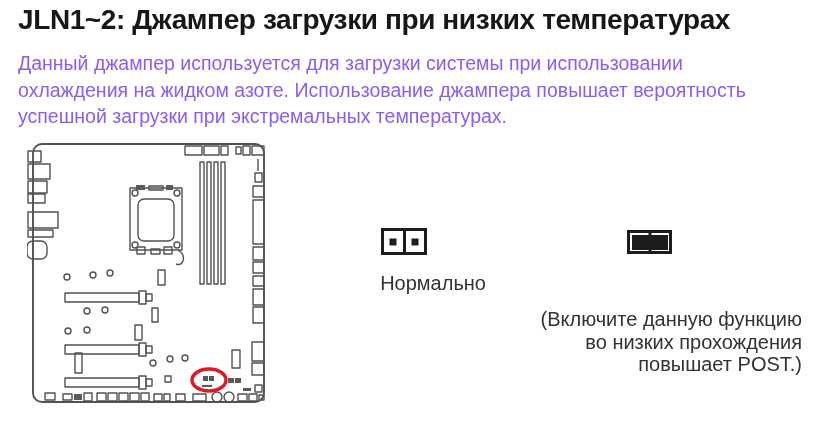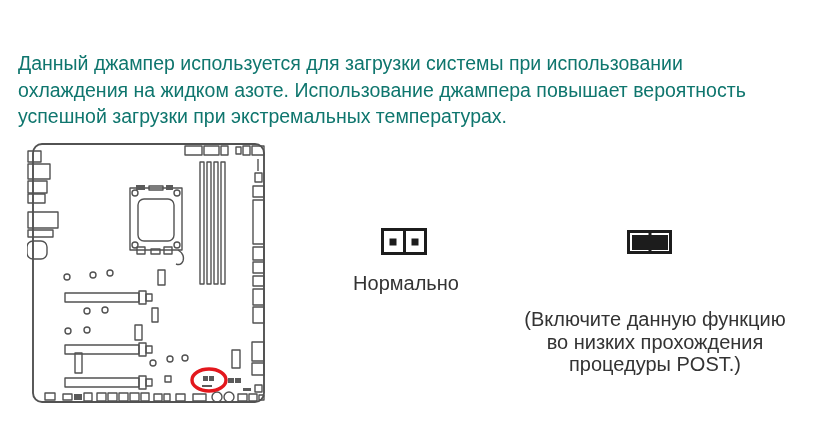--- a/index.html
+++ b/index.html
@@ -7,21 +7,21 @@
     position:relative; width:819px; height:424px; background:#ffffff;
     font-family:"Liberation Sans", sans-serif; overflow:hidden;
   }
   .title {
     position:absolute; left:18px; top:4px; margin:0;
     font-size:28px; font-weight:700; color:#171717; letter-spacing:-0.4px;
     white-space:nowrap;
   }
   .desc {
     position:absolute; left:18px; top:50px;
-    font-size:19.5px; line-height:26.5px; color:#0f766e; white-space:nowrap;
+    font-size:19.5px; line-height:26.5px; color:#8b5cf6; white-space:nowrap;
   }
   .board { position:absolute; left:27px; top:142px; width:240px; height:262px; }
 
   
   .jumper-open {
     position:absolute; left:381px; top:228px; width:40px; height:21px;
     border:3px solid #1c1c1c; display:flex; background:#fff; box-sizing:content-box;
   }
   .jcell { flex:1; position:relative; }
   .jcell + .jcell { border-left:3px solid #1c1c1c; }
@@ -37,31 +37,32 @@
     box-sizing:content-box; position:absolute;
   }
   .jcap { width:100%; height:100%; background:#1c1c1c; }
   .jumper-closed::before, .jumper-closed::after {
     content:""; position:absolute; left:50%; transform:translateX(-50%);
     width:3px; height:2.5px; background:#1c1c1c;
   }
   .jumper-closed::before { top:-0.5px; }
   .jumper-closed::after { bottom:-0.5px; }
 
-  .lbl { position:absolute; font-size:20px; color:#333333; text-align:center; white-space:nowrap; }
+  .lbl { position:absolute; font-size:20px; color:#333333; text-align:right; white-space:nowrap; }
   .lbl-normal        { left:326px; top:272px; width:160px; }
   .lbl-normal-sub    { left:318px; top:308px; width:176px; }
   .lbl-enabled       { left:570px; top:272px; width:160px; }
   .lbl-enabled-note  { left:508px; top:308px; width:294px; line-height:22.5px; white-space:nowrap; }
 </style>
 </head>
 <body>
 
 <div class="page">
 
+  <h1 class="title">JLN1~2: Джампер загрузки при низких температурах</h1>
 
   <div class="desc">
     <div>Данный джампер используется для загрузки системы при использовании</div>
     <div>охлаждения на жидком азоте. Использование джампера повышает вероятность</div>
     <div>успешной загрузки при экстремальных температурах.</div>
   </div>
 
   <svg class="board" viewBox="0 0 240 262">
     <g fill="none" stroke-width="1.4" stroke-linejoin="round" stroke="#525252">
 
@@ -203,16 +204,16 @@
 
   <div class="jumper-closed">
     <div class="jcap"></div>
   </div>
 
   <div class="lbl lbl-normal">Нормально</div>
 
   <div class="lbl lbl-enabled-note">
     <div>(Включите данную функцию</div>
     <div>во низких прохождения</div>
-    <div>процедуры POST.)</div>
+    <div>повышает POST.)</div>
   </div>
 
 </div>
 
 </body></html>

